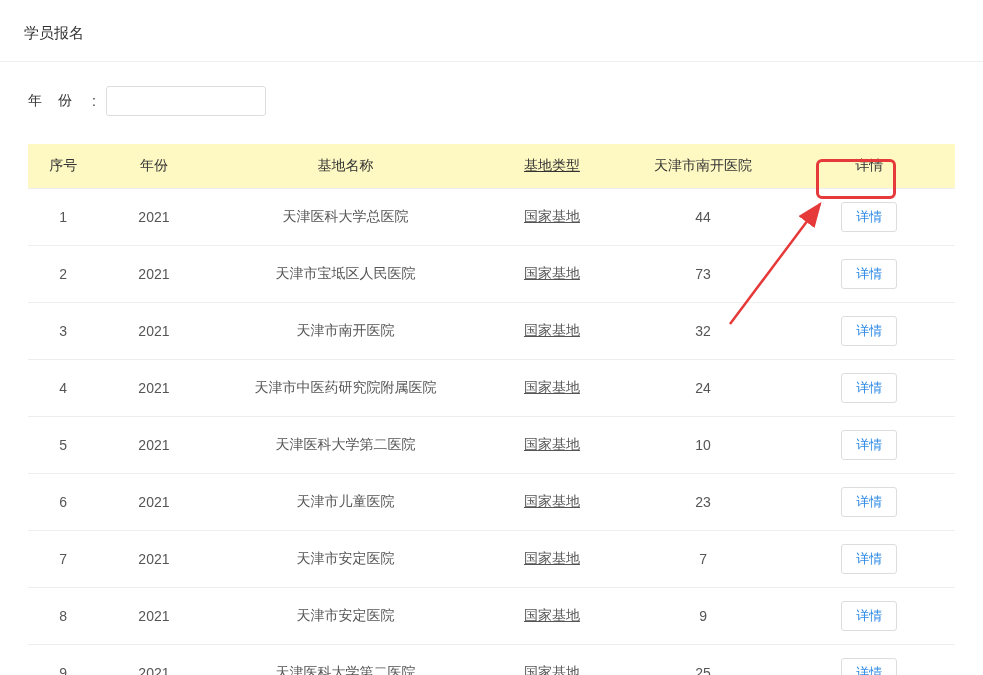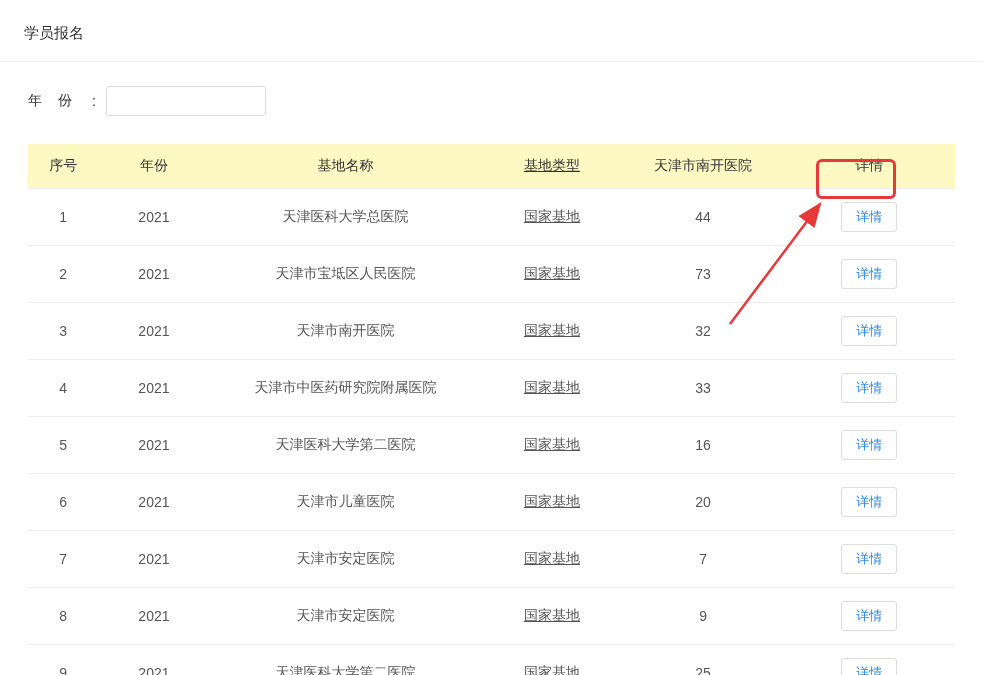--- a/index.html
+++ b/index.html
@@ -141,37 +141,37 @@
             <td class="col-name">天津市南开医院</td>
             <td class="col-type">国家基地</td>
             <td class="col-count">32</td>
             <td class="col-act"><span class="detail-btn">详情</span></td>
           </tr>
           <tr>
             <td class="col-idx">4</td>
             <td class="col-year">2021</td>
             <td class="col-name">天津市中医药研究院附属医院</td>
             <td class="col-type">国家基地</td>
-            <td class="col-count">33</td>
+            <td class="col-count">24</td>
             <td class="col-act"><span class="detail-btn">详情</span></td>
           </tr>
           <tr>
             <td class="col-idx">5</td>
             <td class="col-year">2021</td>
             <td class="col-name">天津医科大学第二医院</td>
             <td class="col-type">国家基地</td>
-            <td class="col-count">16</td>
+            <td class="col-count">10</td>
             <td class="col-act"><span class="detail-btn">详情</span></td>
           </tr>
           <tr>
             <td class="col-idx">6</td>
             <td class="col-year">2021</td>
             <td class="col-name">天津市儿童医院</td>
             <td class="col-type">国家基地</td>
-            <td class="col-count">20</td>
+            <td class="col-count">23</td>
             <td class="col-act"><span class="detail-btn">详情</span></td>
           </tr>
           <tr>
             <td class="col-idx">7</td>
             <td class="col-year">2021</td>
             <td class="col-name">天津市安定医院</td>
             <td class="col-type">国家基地</td>
             <td class="col-count">7</td>
             <td class="col-act"><span class="detail-btn">详情</span></td>
           </tr>

